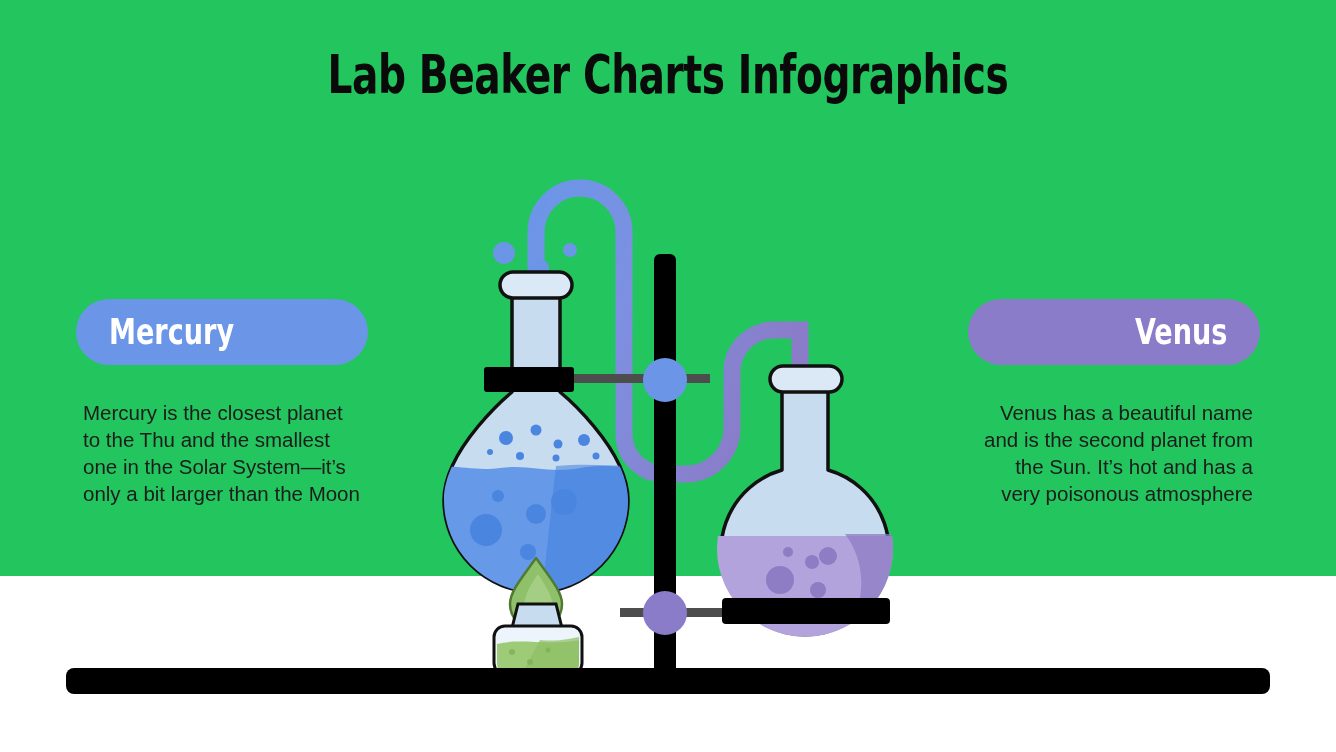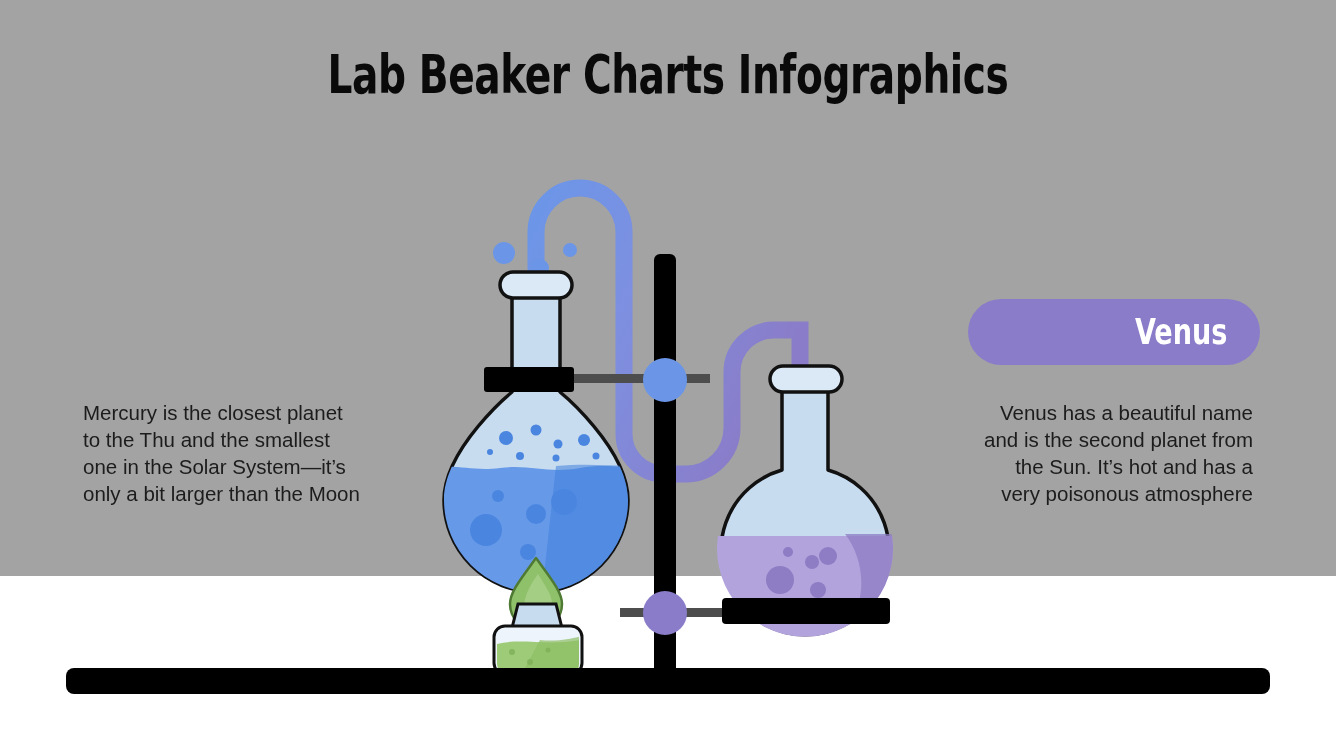--- a/index.html
+++ b/index.html
@@ -14,21 +14,21 @@
     overflow: hidden;
     position: relative;
   }
 
   #slide {
     position: absolute;
     left: 0;
     top: 0;
     width: 1336px;
     height: 576px;
-    background: #a3a3a3;
+    background: #22c55e;
   }
 
   
   #slide-title {
     position: absolute;
     left: 0;
     top: 44px;
     width: 1336px;
     text-align: center;
     font-family: "Liberation Sans Narrow", "DejaVu Sans Condensed", "Liberation Sans", sans-serif;
@@ -239,20 +239,23 @@
           <circle cx="512" cy="652" r="3"></circle>
           <circle cx="530" cy="662" r="3"></circle>
           <circle cx="548" cy="650" r="2.5"></circle>
         </g>
       </g>
     </g>
 
     <rect x="66" y="668" width="1204" height="26" rx="8" fill="#000000"></rect>
   </svg>
 
+  <div class="pill" id="pill-mercury" style="background:#6b96e8;">
+    <span class="pill-text">Mercury</span>
+  </div>
   <div class="body-copy" id="desc-mercury">Mercury is the closest planet to the Thu and the smallest one in the Solar System—it’s only a bit larger than the Moon</div>
 
   <div class="pill" id="pill-venus" style="background:#8a7cc8;">
     <span class="pill-text">Venus</span>
   </div>
   <div class="body-copy" id="desc-venus">Venus has a beautiful name and is the second planet from the Sun. It’s hot and has a very poisonous atmosphere</div>
 
 </div>
 
 </body></html>

